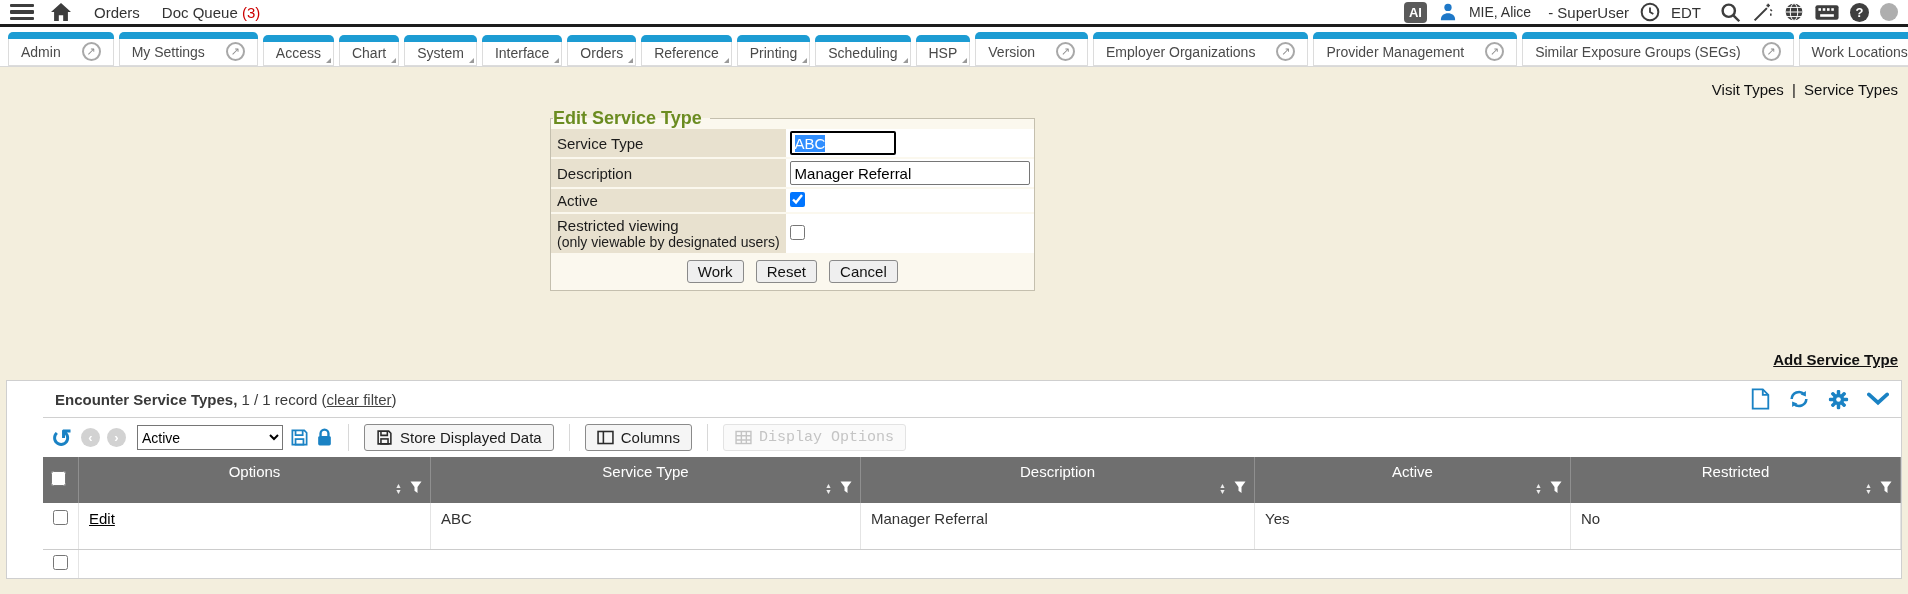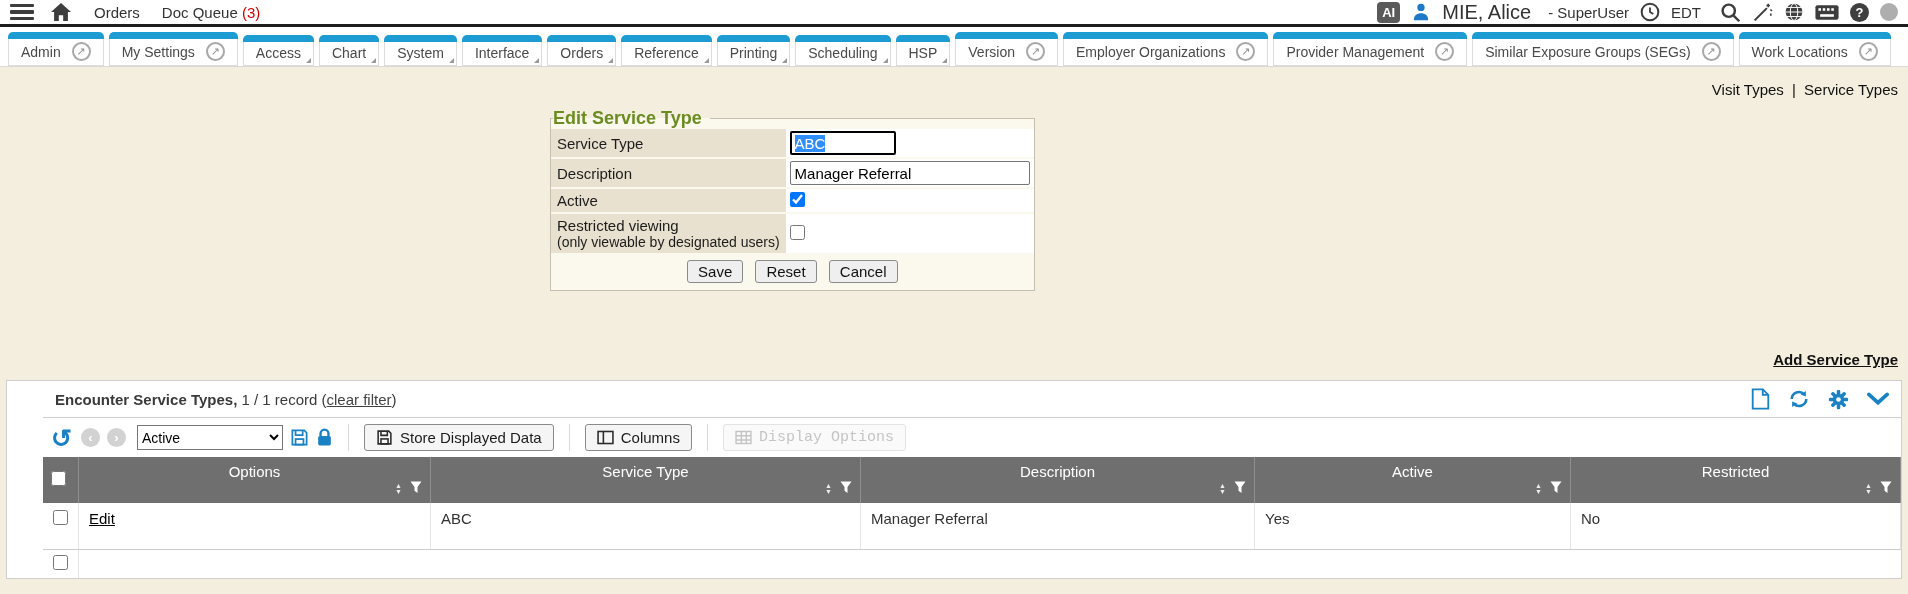--- a/index.html
+++ b/index.html
@@ -9,31 +9,31 @@
   
   .topbar { background:#fff; height:27px; display:flex; align-items:center; padding:0 10px; border-bottom:3px solid #1c1c1c; }
   .hamburger { width:24px; height:17px; display:flex; flex-direction:column; justify-content:space-between; cursor:pointer; margin-right:16px; }
   .hamburger i { display:block; height:3.4px; background:#3d3d3d; border-radius:1px; }
   .home-ic { margin-right:22px; display:flex; }
   .tb-menu { display:flex; gap:22px; font-size:15px; color:#333; }
   .tb-menu .mi { cursor:pointer; }
   .badge-red { color:#cc0000; }
   .tb-right { margin-left:auto; display:flex; align-items:center; gap:11px; }
   .ai-badge { background:#5a5a5a; color:#fff; font-weight:bold; font-size:13px; padding:3px 5px; border-radius:4px; cursor:pointer; }
-  .tb-user { font-size:20px; color:#333; }
+  .tb-user { font-size:14px; color:#333; }
   .tb-role { font-size:15px; margin-left:6px; }
   .tb-tz { font-size:15px; }
   .help-ic { width:19px; height:19px; background:#3f3f3f; color:#fff; border-radius:50%; font-size:13px; font-weight:bold; display:flex; align-items:center; justify-content:center; cursor:pointer; }
   .gray-dot { width:18px; height:18px; border-radius:50%; background:#aeaeae; }
 
   
   .tabbar { background:#fff; display:flex; align-items:flex-end; gap:5px; padding:5px 8px 0 8px; border-bottom:1px solid #d8d8d8; height:40px; }
   .tab { display:flex; flex-direction:column; cursor:pointer; flex:0 0 auto; }
   .tab-blue { height:7px; border-radius:5px 5px 0 0; }
-  .tab-body { background:#fff; border:1px solid #dcdcdc; border-top:none; display:flex; align-items:center; gap:11px; padding:3px 12px 4px 12px; position:relative; }
+  .tab-body { background:#fff; border:1px solid #dcdcdc; border-top:none; display:flex; align-items:center; gap:21px; padding:3px 12px 4px 12px; position:relative; }
   .tab-label { font-size:14px; color:#4a4a4a; white-space:nowrap; }
   .ext-icon { width:19px; height:19px; border:2px solid #a8a8a8; border-radius:50%; color:#8f8f8f; font-size:11px; display:inline-flex; align-items:center; justify-content:center; }
   .ext-icon::before { content:"\2197"; }
   .tab-fold::after { content:""; position:absolute; right:2px; bottom:2px; width:0; height:0; border-left:5px solid transparent; border-bottom:5px solid #9a9a9a; }
 
   
   .content { padding-top:14px; }
   .crumbs { text-align:right; padding-right:10px; font-size:15px; color:#111; }
   .crumbs a { color:#111; cursor:pointer; }
   .crumbs .sep { margin:0 4px; }
@@ -294,21 +294,21 @@
       </tr>
       <tr>
         <td class="lbl">
           <div>Restricted viewing</div>
           <div class="sublbl">(only viewable by designated users)</div>
         </td>
         <td class="val"><input type="checkbox" style=""></td>
       </tr>
       <tr>
         <td class="btn-row" colspan="2">
-          <button class="btn">Save</button>
+          <button class="btn">Work</button>
           <button class="btn">Reset</button>
           <button class="btn">Cancel</button>
         </td>
       </tr>
     </tbody>
       </table>
   </fieldset>
 
   <div class="add-link-row">
     <a>Add Service Type</a>

